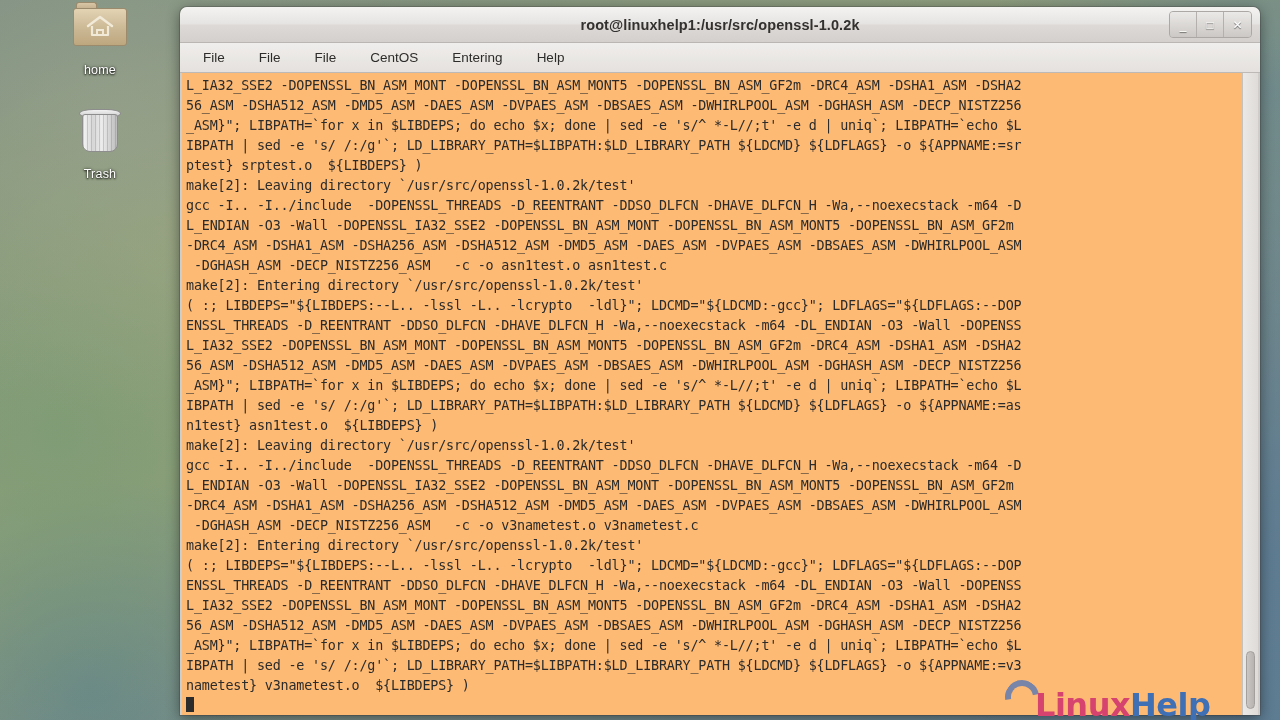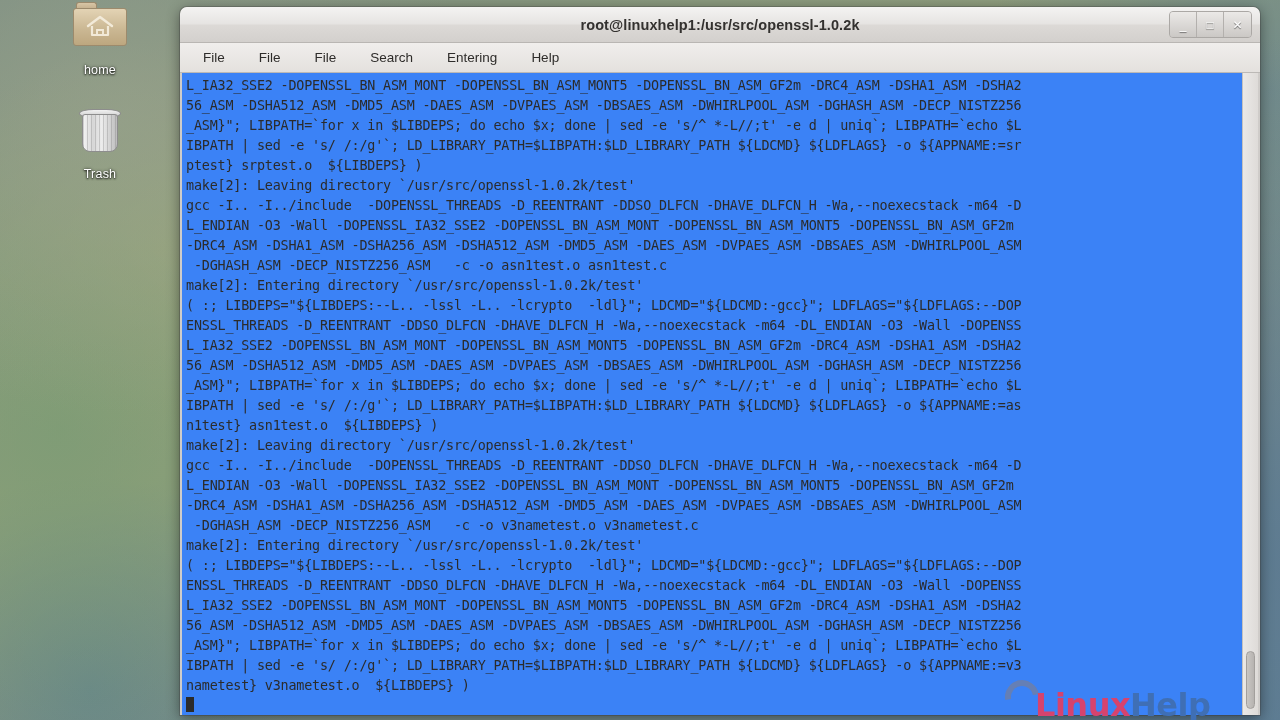--- a/index.html
+++ b/index.html
@@ -125,21 +125,21 @@
     border-bottom:1px solid #bcb9b6;
     display:flex; align-items:center; padding-left:14px; gap:16px;
   }
   .menu-item {
     font-size:13.5px; color:#2e2c2a; padding:3px 9px; border-radius:3px;
     cursor:pointer; font-family:"Liberation Sans", sans-serif;
   }
 
   
   #term-area {
-    flex:1 1 auto; display:flex; background:#3b82f6; overflow:hidden;
+    flex:1 1 auto; display:flex; background:#fdba74; overflow:hidden;
     border-left:2px solid #cfccc9; border-right:2px solid #cfccc9;
   }
   #term-out {
     flex:1 1 auto; padding:3px 0 0 4px; overflow:hidden;
     font-family:"DejaVu Sans Mono", "Liberation Mono", monospace;
     font-size:13.4px; line-height:20px; color:#2b2b2b;
     white-space:pre; letter-spacing:-0.18px;
   }
   .tline { height:20px; }
   #cursor-line { height:20px; }
@@ -216,21 +216,21 @@
         <div class="win-btn">
           <span>✕</span>
         </div>
       </div>
     </div>
 
     <div id="menubar">
       <div class="menu-item">File</div>
       <div class="menu-item">File</div>
       <div class="menu-item">File</div>
-      <div class="menu-item">Search</div>
+      <div class="menu-item">CentOS</div>
       <div class="menu-item">Entering</div>
       <div class="menu-item">Help</div>
     </div>
 
     <div id="term-area">
       <div id="term-out"><div class="tline">L_IA32_SSE2 -DOPENSSL_BN_ASM_MONT -DOPENSSL_BN_ASM_MONT5 -DOPENSSL_BN_ASM_GF2m -DRC4_ASM -DSHA1_ASM -DSHA2</div><div class="tline">56_ASM -DSHA512_ASM -DMD5_ASM -DAES_ASM -DVPAES_ASM -DBSAES_ASM -DWHIRLPOOL_ASM -DGHASH_ASM -DECP_NISTZ256</div><div class="tline">_ASM}"; LIBPATH=`for x in $LIBDEPS; do echo $x; done | sed -e 's/^ *-L//;t' -e d | uniq`; LIBPATH=`echo $L</div><div class="tline">IBPATH | sed -e 's/ /:/g'`; LD_LIBRARY_PATH=$LIBPATH:$LD_LIBRARY_PATH ${LDCMD} ${LDFLAGS} -o ${APPNAME:=sr</div><div class="tline">ptest} srptest.o  ${LIBDEPS} )</div><div class="tline">make[2]: Leaving directory `/usr/src/openssl-1.0.2k/test'</div><div class="tline">gcc -I.. -I../include  -DOPENSSL_THREADS -D_REENTRANT -DDSO_DLFCN -DHAVE_DLFCN_H -Wa,--noexecstack -m64 -D</div><div class="tline">L_ENDIAN -O3 -Wall -DOPENSSL_IA32_SSE2 -DOPENSSL_BN_ASM_MONT -DOPENSSL_BN_ASM_MONT5 -DOPENSSL_BN_ASM_GF2m</div><div class="tline">-DRC4_ASM -DSHA1_ASM -DSHA256_ASM -DSHA512_ASM -DMD5_ASM -DAES_ASM -DVPAES_ASM -DBSAES_ASM -DWHIRLPOOL_ASM</div><div class="tline"> -DGHASH_ASM -DECP_NISTZ256_ASM   -c -o asn1test.o asn1test.c</div><div class="tline">make[2]: Entering directory `/usr/src/openssl-1.0.2k/test'</div><div class="tline">( :; LIBDEPS="${LIBDEPS:--L.. -lssl -L.. -lcrypto  -ldl}"; LDCMD="${LDCMD:-gcc}"; LDFLAGS="${LDFLAGS:--DOP</div><div class="tline">ENSSL_THREADS -D_REENTRANT -DDSO_DLFCN -DHAVE_DLFCN_H -Wa,--noexecstack -m64 -DL_ENDIAN -O3 -Wall -DOPENSS</div><div class="tline">L_IA32_SSE2 -DOPENSSL_BN_ASM_MONT -DOPENSSL_BN_ASM_MONT5 -DOPENSSL_BN_ASM_GF2m -DRC4_ASM -DSHA1_ASM -DSHA2</div><div class="tline">56_ASM -DSHA512_ASM -DMD5_ASM -DAES_ASM -DVPAES_ASM -DBSAES_ASM -DWHIRLPOOL_ASM -DGHASH_ASM -DECP_NISTZ256</div><div class="tline">_ASM}"; LIBPATH=`for x in $LIBDEPS; do echo $x; done | sed -e 's/^ *-L//;t' -e d | uniq`; LIBPATH=`echo $L</div><div class="tline">IBPATH | sed -e 's/ /:/g'`; LD_LIBRARY_PATH=$LIBPATH:$LD_LIBRARY_PATH ${LDCMD} ${LDFLAGS} -o ${APPNAME:=as</div><div class="tline">n1test} asn1test.o  ${LIBDEPS} )</div><div class="tline">make[2]: Leaving directory `/usr/src/openssl-1.0.2k/test'</div><div class="tline">gcc -I.. -I../include  -DOPENSSL_THREADS -D_REENTRANT -DDSO_DLFCN -DHAVE_DLFCN_H -Wa,--noexecstack -m64 -D</div><div class="tline">L_ENDIAN -O3 -Wall -DOPENSSL_IA32_SSE2 -DOPENSSL_BN_ASM_MONT -DOPENSSL_BN_ASM_MONT5 -DOPENSSL_BN_ASM_GF2m</div><div class="tline">-DRC4_ASM -DSHA1_ASM -DSHA256_ASM -DSHA512_ASM -DMD5_ASM -DAES_ASM -DVPAES_ASM -DBSAES_ASM -DWHIRLPOOL_ASM</div><div class="tline"> -DGHASH_ASM -DECP_NISTZ256_ASM   -c -o v3nametest.o v3nametest.c</div><div class="tline">make[2]: Entering directory `/usr/src/openssl-1.0.2k/test'</div><div class="tline">( :; LIBDEPS="${LIBDEPS:--L.. -lssl -L.. -lcrypto  -ldl}"; LDCMD="${LDCMD:-gcc}"; LDFLAGS="${LDFLAGS:--DOP</div><div class="tline">ENSSL_THREADS -D_REENTRANT -DDSO_DLFCN -DHAVE_DLFCN_H -Wa,--noexecstack -m64 -DL_ENDIAN -O3 -Wall -DOPENSS</div><div class="tline">L_IA32_SSE2 -DOPENSSL_BN_ASM_MONT -DOPENSSL_BN_ASM_MONT5 -DOPENSSL_BN_ASM_GF2m -DRC4_ASM -DSHA1_ASM -DSHA2</div><div class="tline">56_ASM -DSHA512_ASM -DMD5_ASM -DAES_ASM -DVPAES_ASM -DBSAES_ASM -DWHIRLPOOL_ASM -DGHASH_ASM -DECP_NISTZ256</div><div class="tline">_ASM}"; LIBPATH=`for x in $LIBDEPS; do echo $x; done | sed -e 's/^ *-L//;t' -e d | uniq`; LIBPATH=`echo $L</div><div class="tline">IBPATH | sed -e 's/ /:/g'`; LD_LIBRARY_PATH=$LIBPATH:$LD_LIBRARY_PATH ${LDCMD} ${LDFLAGS} -o ${APPNAME:=v3</div><div class="tline">nametest} v3nametest.o  ${LIBDEPS} )</div><div id="cursor-line"><span class="cursorblk"></span></div></div>
       <div id="term-scroll">
         <div id="scroll-thumb"></div>
       </div>
     </div>

